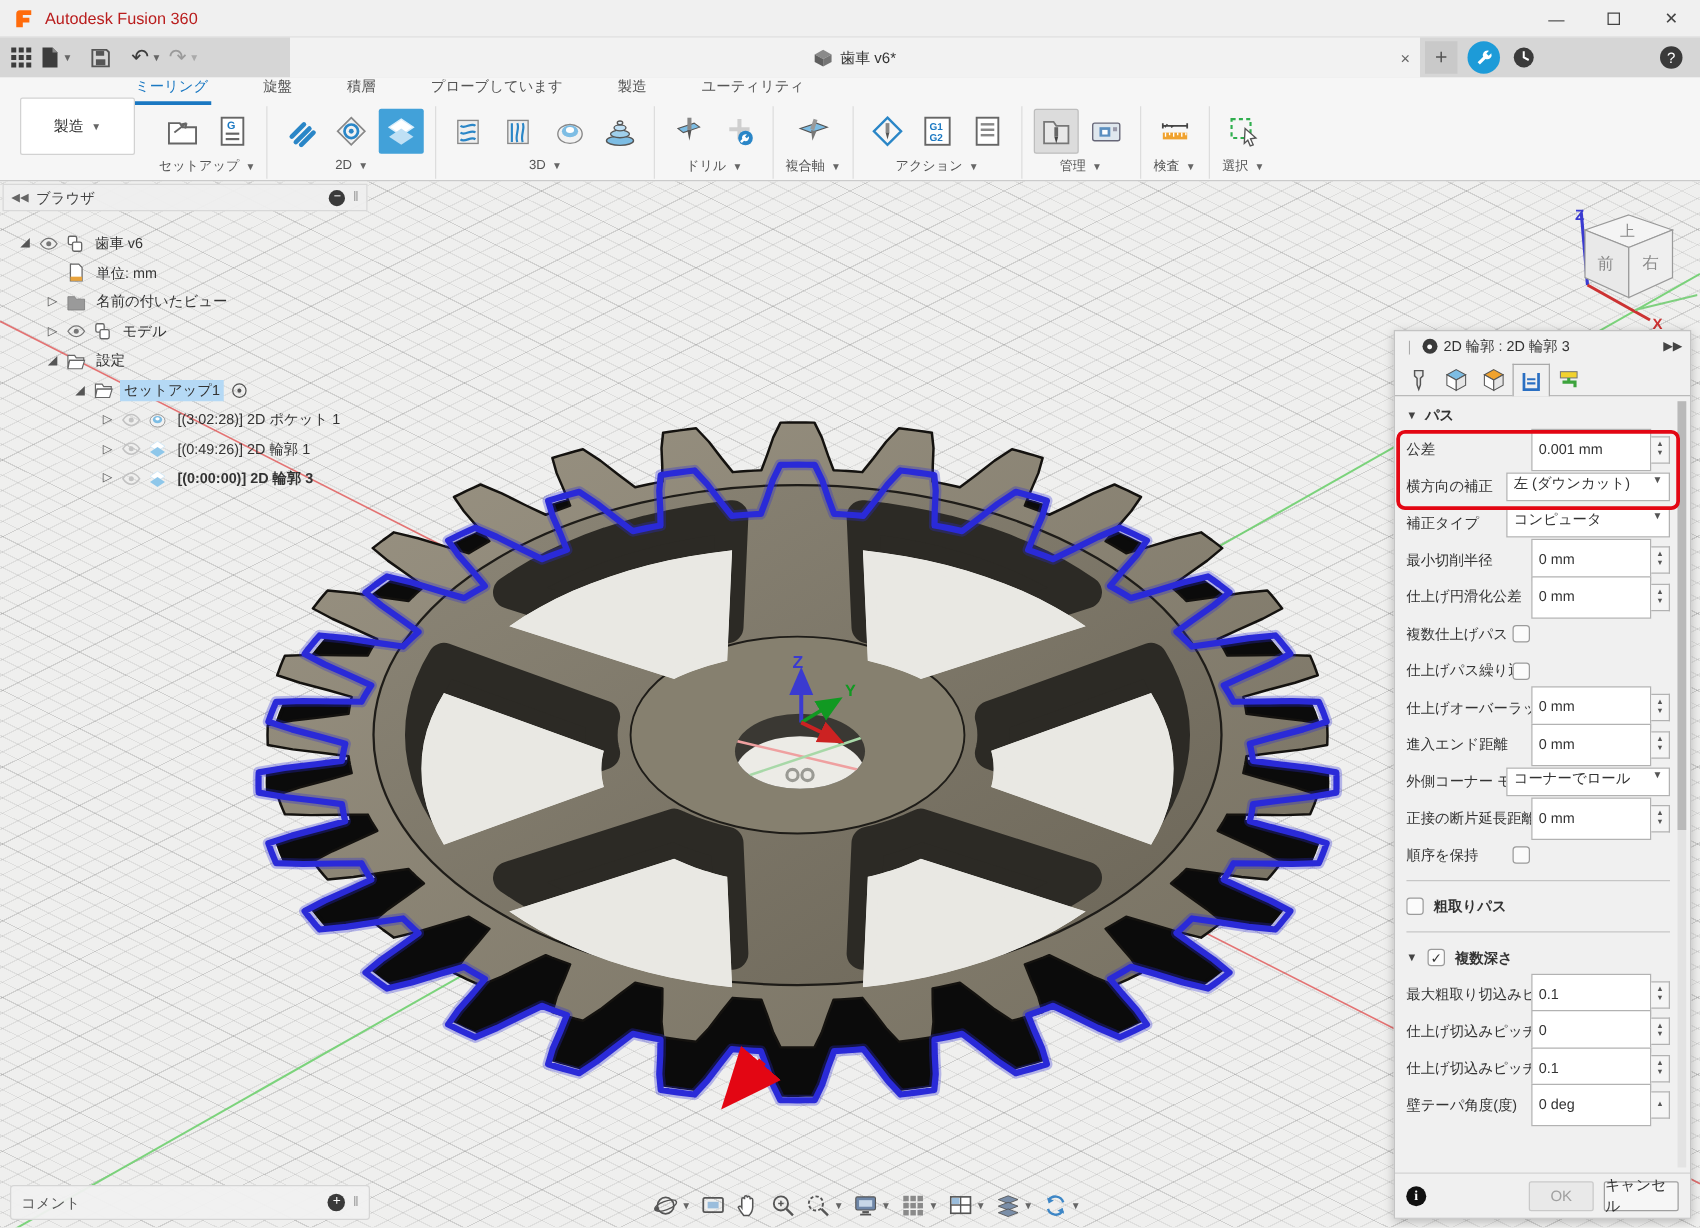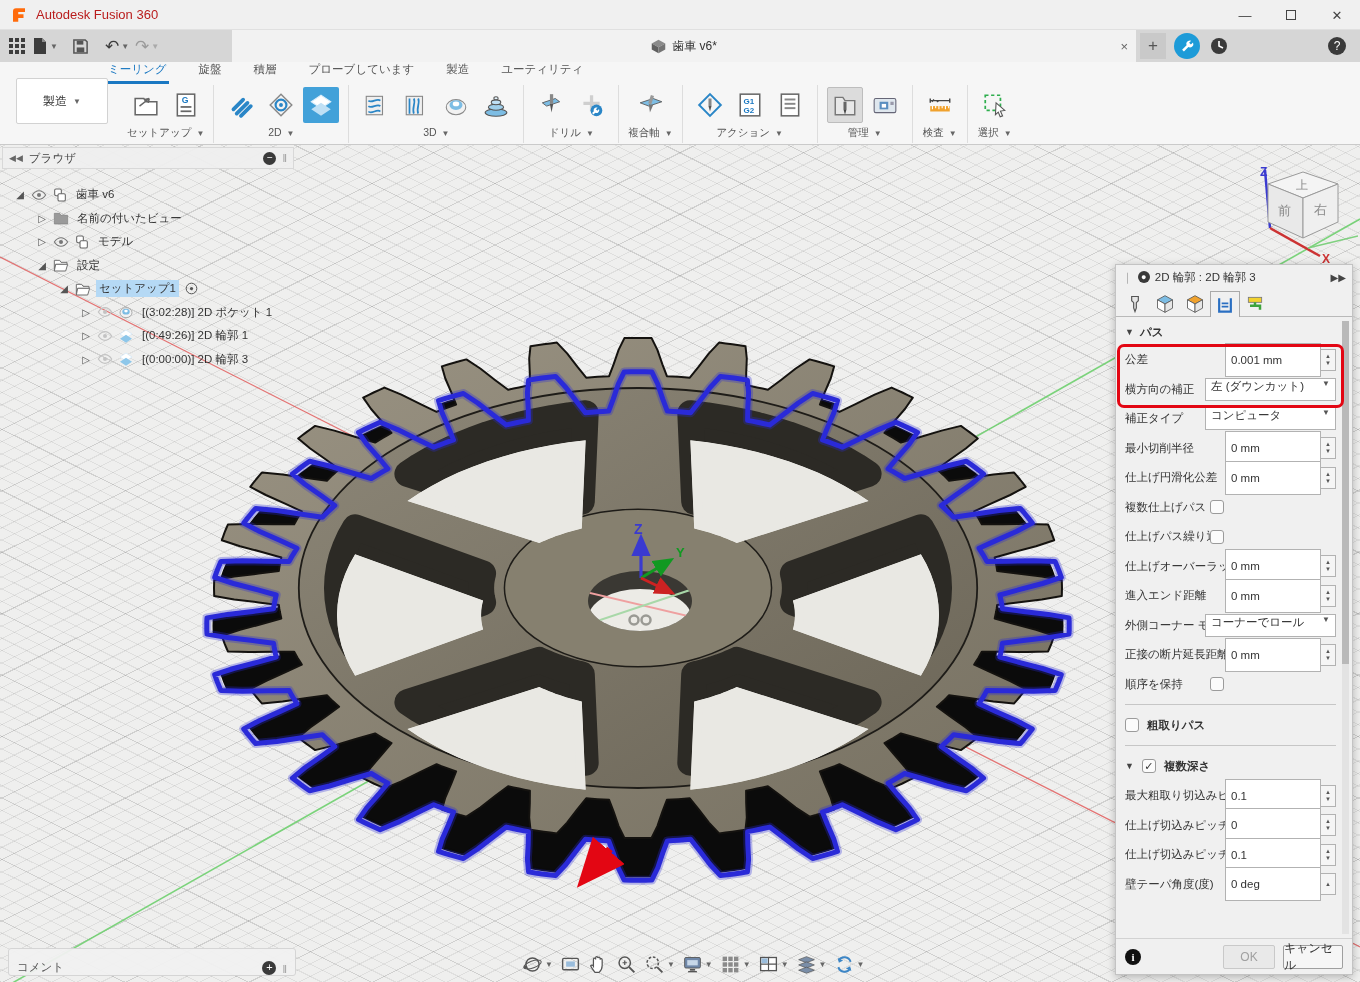--- a/index.html
+++ b/index.html
@@ -20,21 +20,21 @@
   #doctab{position:absolute;left:232px;top:0;width:904px;height:32px;background:#f2f2f2;display:flex;align-items:center;justify-content:center;gap:6px;font-size:12px;color:#333}
   #doctab .close{position:absolute;right:8px;color:#666;font-size:13px}
   .tabplus{position:absolute;left:1140px;top:3px;width:26px;height:26px;background:#c9c9c9;color:#555;font-size:17px;display:flex;align-items:center;justify-content:center}
   .roundbtn{position:absolute;top:3px;width:26px;height:26px;border-radius:50%;display:flex;align-items:center;justify-content:center}
   #jobbtn{left:1174px;background:#1d9bd8}
   #histbtn{left:1206px;background:transparent}
   #helpbtn{right:10px;top:3px;width:26px;height:26px;position:absolute;display:flex;align-items:center;justify-content:center}
   .qcirc{width:18px;height:18px;border-radius:50%;background:#3a3a3a;color:#fff;font-size:12px;display:flex;align-items:center;justify-content:center}
   
   #ribbon{position:absolute;top:62px;left:0;right:0;height:83px;background:#f6f6f6;border-bottom:1px solid #cacaca;z-index:40}
-  #rtabs{display:flex;gap:28px;padding-left:106px;height:22px;align-items:flex-end}
+  #rtabs{display:flex;gap:40px;padding-left:106px;height:22px;align-items:flex-end}
   .rtab{font-size:11.5px;color:#555;padding:0 2px 4px 2px;border-bottom:3px solid transparent;white-space:nowrap}
   .rtab.active{color:#1a78c2;border-bottom-color:#1a78c2}
   #workspace{position:absolute;left:16px;top:16px;width:92px;height:46px;background:#fff;border:1px solid #d2d2d2;border-radius:2px;display:flex;align-items:center;justify-content:center;gap:4px;font-size:12px;color:#333}
   #rgroups{position:absolute;left:118px;top:23px;display:flex;height:58px}
   .rgroup{display:flex;flex-direction:column;align-items:center;padding:0 9px;border-right:1px solid #ddd}
   .rgroup:last-child{border-right:none}
   .gicons{display:flex;gap:4px;height:40px;align-items:center}
   .gtile{width:36px;height:36px;display:flex;align-items:center;justify-content:center;border-radius:2px}
   .gtile.sel{background:#42a1d9}
   .gtile.pressed{background:#dcdcdc;border:1px solid #bdbdbd}
@@ -51,24 +51,24 @@
   #browser{position:absolute;left:2px;top:147px;width:292px;z-index:20}
   #bheader{height:22px;background:rgba(238,238,238,0.95);border:1px solid #d8d8d8;display:flex;align-items:center;padding:0 6px;gap:6px}
   #bheader .btitle{flex:1;font-size:11.5px;color:#444}
   .circminus{width:13px;height:13px;border-radius:50%;background:#3a3a3a;color:#fff;font-size:10px;line-height:12px;text-align:center}
   .grip{color:#9a9a9a;font-size:11px}
   #btree{padding-top:14px}
   .trow{height:23.5px;display:flex;align-items:center;gap:5px;font-size:11.5px;color:#333;white-space:nowrap}
   .texp{width:12px;font-size:10px;color:#555;text-align:center}
   .tlabel{padding:1px 3px}
   .tlabel.hl{background:#b5d9f5}
-  .tlabel.bold{font-weight:normal}
+  .tlabel.bold{font-weight:bold}
   .ticn{display:flex;align-items:center}
   
-  #commentbar{position:absolute;left:8px;bottom:6px;width:288px;height:28px;background:rgba(240,240,240,0.95);border:1px solid #d5d5d5;border-radius:3px;display:flex;align-items:flex-end;padding:0 8px;gap:6px;z-index:20}
+  #commentbar{position:absolute;left:8px;bottom:6px;width:288px;height:28px;background:rgba(240,240,240,0.95);border:1px solid #d5d5d5;border-radius:3px;display:flex;align-items:center;padding:0 8px;gap:6px;z-index:20}
   #commentbar .clabel{flex:1;color:#555;font-size:11.5px}
   .circplus{width:14px;height:14px;border-radius:50%;background:#3a3a3a;color:#fff;font-size:11px;line-height:13px;text-align:center}
   
   #navbar{position:absolute;left:520px;bottom:4px;height:28px;display:flex;align-items:center;gap:3px;z-index:20}
   .navbtn{display:flex;align-items:center;padding:2px 2px}
   
   #dialog{position:absolute;left:1115px;top:264px;width:238px;height:711px;background:#f0f0f0;border:1px solid #c3c3c3;box-shadow:0 2px 8px rgba(0,0,0,0.25);z-index:25}
   #dhead{height:24px;display:flex;align-items:center;gap:5px;padding:0 6px;font-size:11.5px;color:#333}
   #dhead .dtitle{flex:1;white-space:nowrap;overflow:hidden}
   .bullet{width:12px;height:12px;border-radius:50%;background:#3a3a3a;color:#fff;font-size:9px;line-height:12px;text-align:center}
@@ -548,20 +548,32 @@
           <span class="icn">
             <svg width="16" height="16" viewBox="0 0 24 24">
               <rect x="4" y="3" width="10" height="10" rx="2" fill="#fff" stroke="#666" stroke-width="1.6"></rect>
               <rect x="9" y="10" width="11" height="11" rx="2" fill="#fff" stroke="#666" stroke-width="1.6"></rect>
             </svg>
           </span>
         </span>
         <span class="tlabel">歯車 v6</span>
       </div>
       <div class="trow" style="padding-left: 34px;">
+        <span class="texp"></span>
+        <span class="ticn">
+          <span class="icn">
+            <svg width="16" height="16" viewBox="0 0 24 24">
+              <path d="M5 2h10l4 4v16H5z" fill="#fff" stroke="#666" stroke-width="1.5"></path>
+              <rect x="5" y="17" width="14" height="5" fill="#e8a33d"></rect>
+            </svg>
+          </span>
+        </span>
+        <span class="tlabel">単位: mm</span>
+      </div>
+      <div class="trow" style="padding-left: 34px;">
         <span class="texp">▷</span>
         <span class="ticn">
           <span class="icn">
             <svg width="16" height="16" viewBox="0 0 24 24">
               <path d="M2 5h8l2 3h10v13H2z" fill="#9a9a9a" stroke="#7d7d7d"></path>
             </svg>
           </span>
         </span>
         <span class="tlabel">名前の付いたビュー</span>
       </div>

